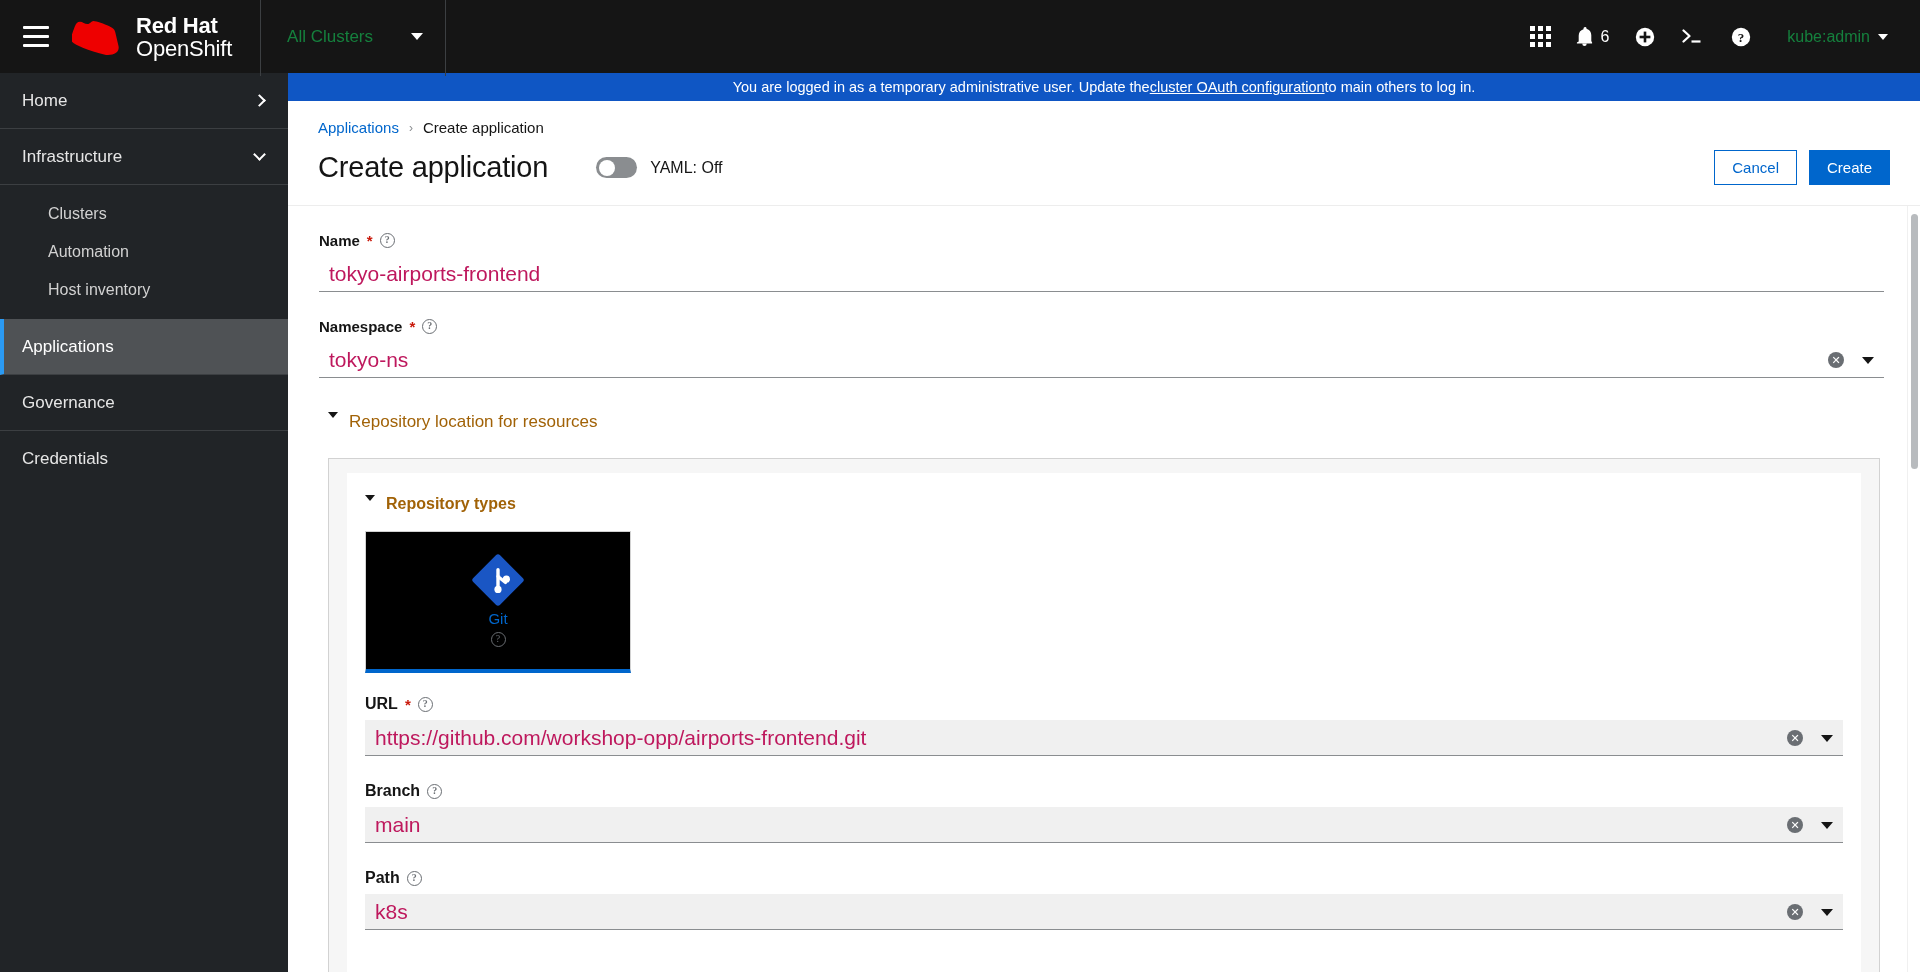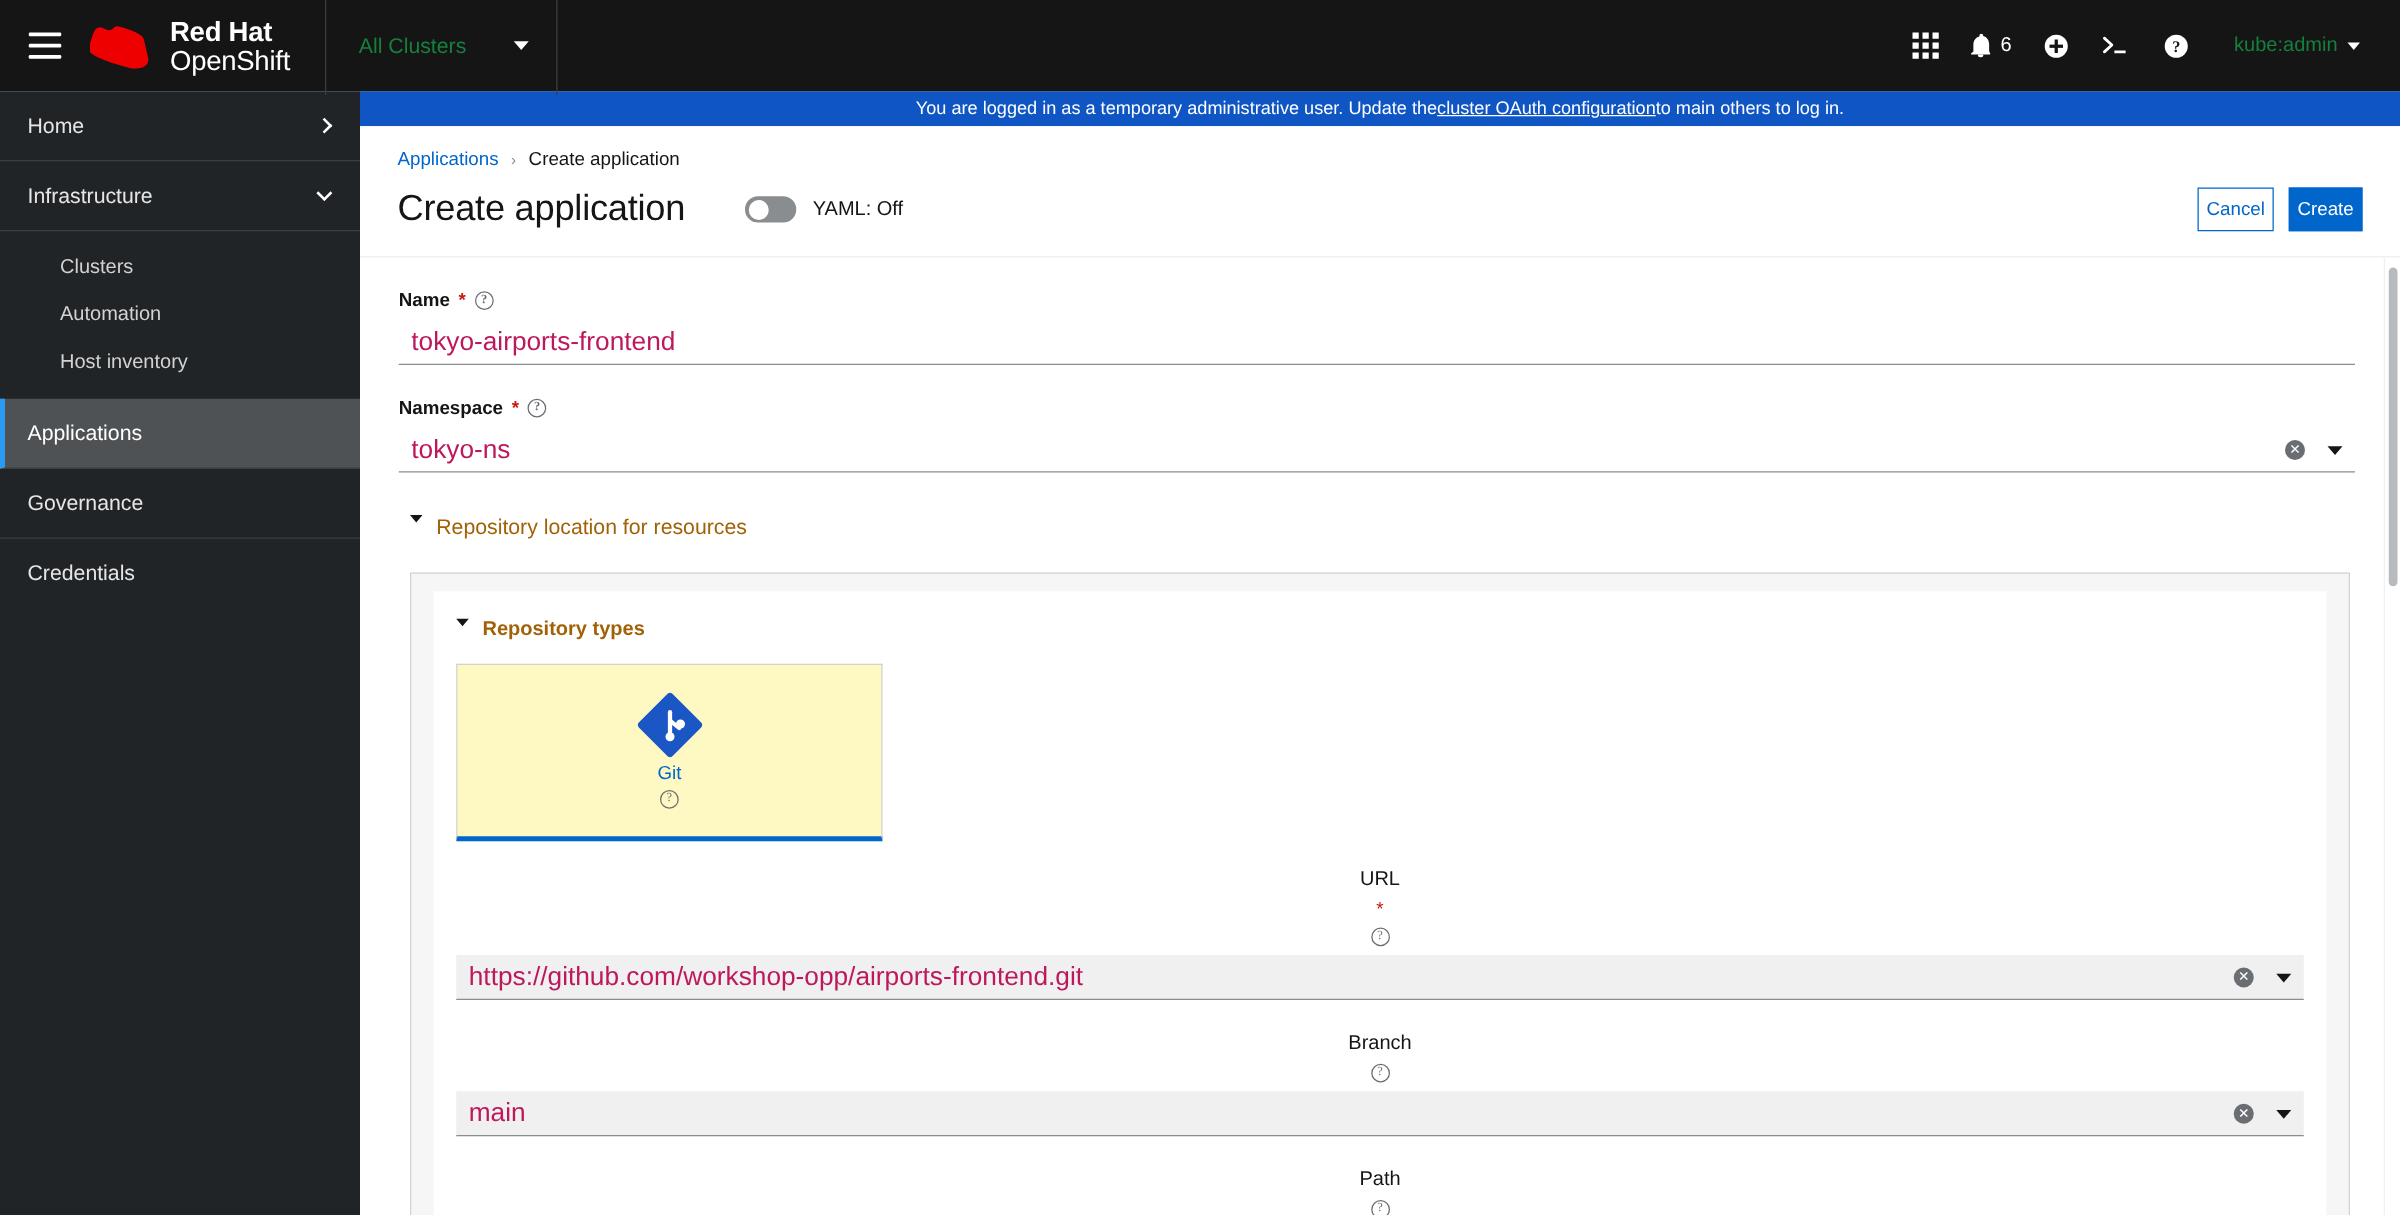--- a/index.html
+++ b/index.html
@@ -133,21 +133,21 @@
     background: #8a8d90; position: relative; cursor: pointer;
   }
   .switch .knob {
     position: absolute; top: 2.5px; left: 3px;
     width: 16px; height: 16px; border-radius: 50%;
     background: #fff;
   }
   .yaml-label { font-size: 16px; color: #151515; }
   .head-actions { margin-left: auto; display: flex; align-items: center; gap: 12px; }
   .btn {
-    height: 35px; padding: 0 6px;
+    height: 35px; padding: 0 17px;
     font-size: 15px; border-radius: 0;
     display: flex; align-items: center; justify-content: center;
     cursor: pointer; font-family: inherit;
   }
   .btn-secondary { background: #fff; color: #0066cc; border: 1px solid #0066cc; }
   .btn-primary { background: #0066cc; color: #fff; border: 1px solid #0066cc; }
 
   
   .form-scroll {
     flex: 1 1 auto; min-height: 0;
@@ -156,21 +156,21 @@
     border-top: 1px solid #ededed;
   }
   .form-inner { padding: 26px 36px 40px 31px; }
 
   .field { margin-bottom: 26px; }
   .field-label {
     display: flex; align-items: center; gap: 7px;
     font-size: 15px; color: #151515; font-weight: 700;
     margin-bottom: 7px;
   }
-  .field-label.normal { font-weight: 400; font-size: 16px; flex-direction: column; }
+  .field-label.normal { font-weight: 700; font-size: 16px; }
   .req { color: #c9190b; font-size: 15px; line-height: 1; }
   .help-icon {
     width: 15px; height: 15px; border-radius: 50%;
     border: 1.3px solid #6a6e73; color: #6a6e73;
     font-size: 10px; line-height: 12.5px; text-align: center;
     display: inline-block; cursor: pointer; font-family: "Liberation Serif", serif;
   }
   .input-wrap { position: relative; display: flex; align-items: center; }
   .txt-input {
     width: 100%; height: 36px;
@@ -214,24 +214,24 @@
 
   .panel {
     border: 1px solid #d2d2d2;
     background: #f6f6f6;
     margin: 0 4px 0 9px;
     padding: 14px 18px 26px 18px;
   }
   .panel-inner { background: #fff; padding: 2px 18px 26px 18px; }
 
   .tile {
-    width: 341px; height: 142px;
+    width: 266px; height: 142px;
     border: 1px solid #d2d2d2;
     border-bottom: 4px solid #06c;
-    background: #fef9c3;
+    background: #000000;
     display: flex; flex-direction: column;
     align-items: center; justify-content: center;
     gap: 4px; cursor: pointer;
     margin: 18px 0 0 0;
   }
   .tile-label { font-size: 15px; color: #06c; }
   .tile-help { margin-top: 1px; }
 
   .sub-field { margin-top: 22px; }
 

